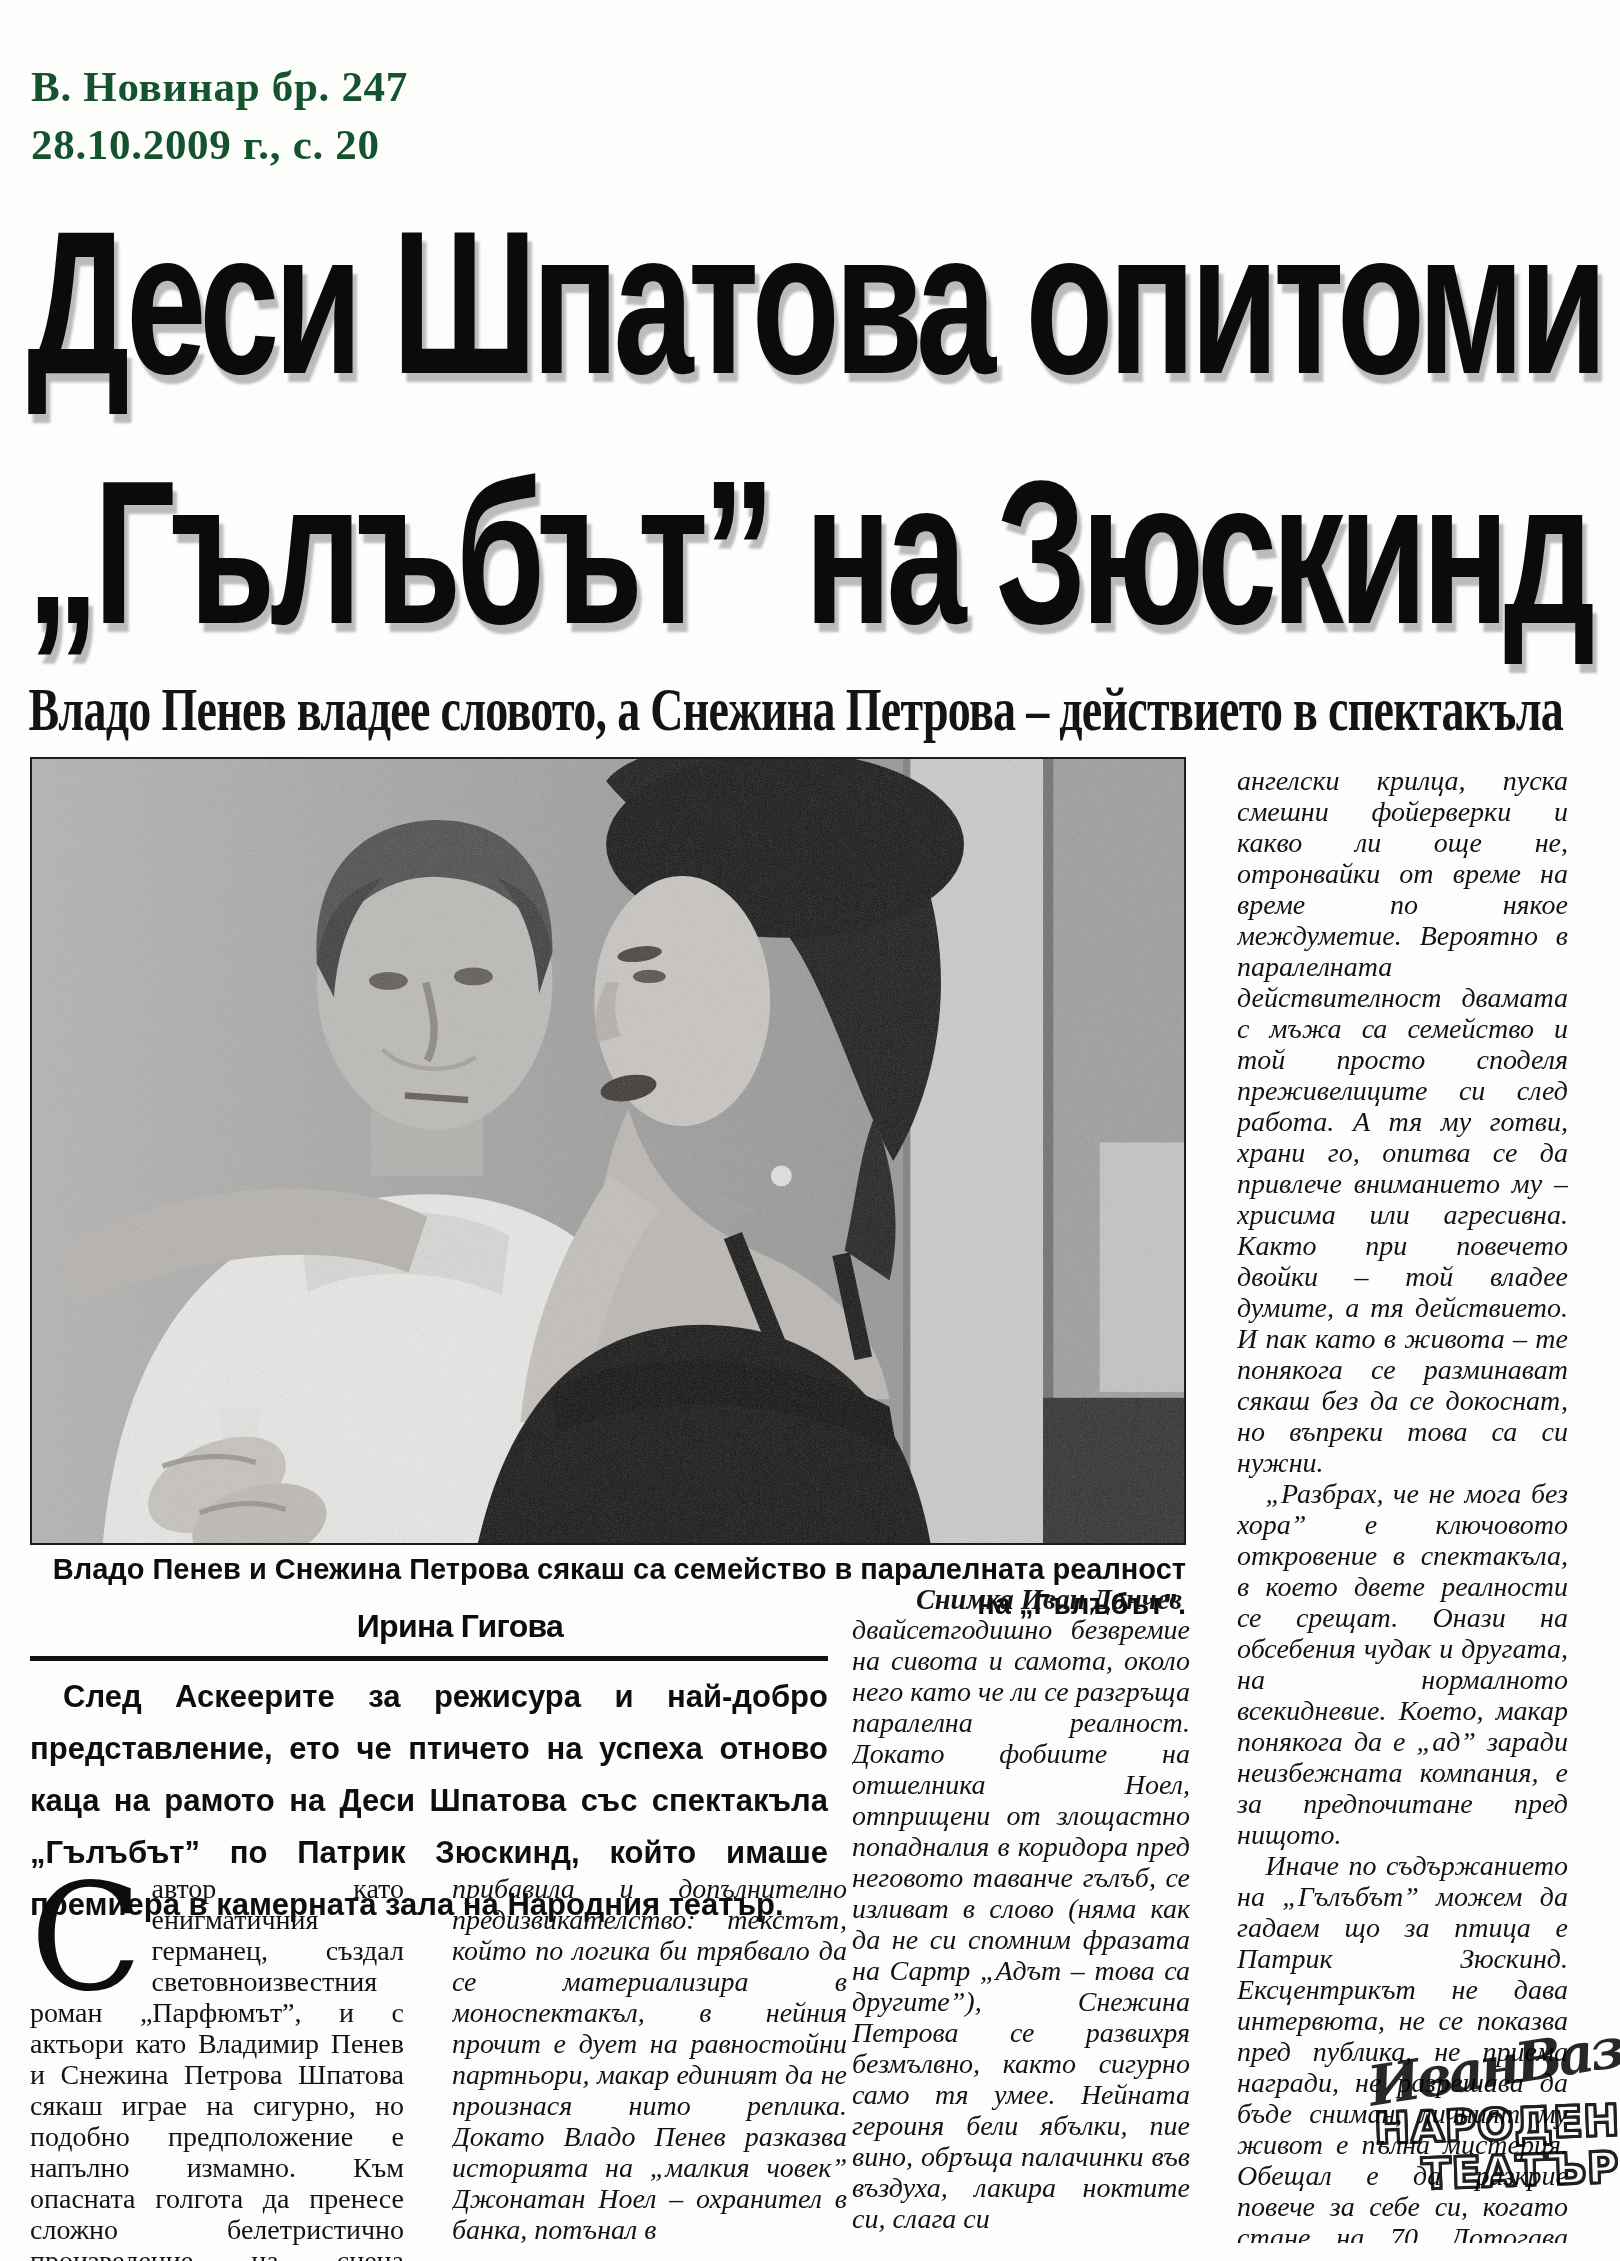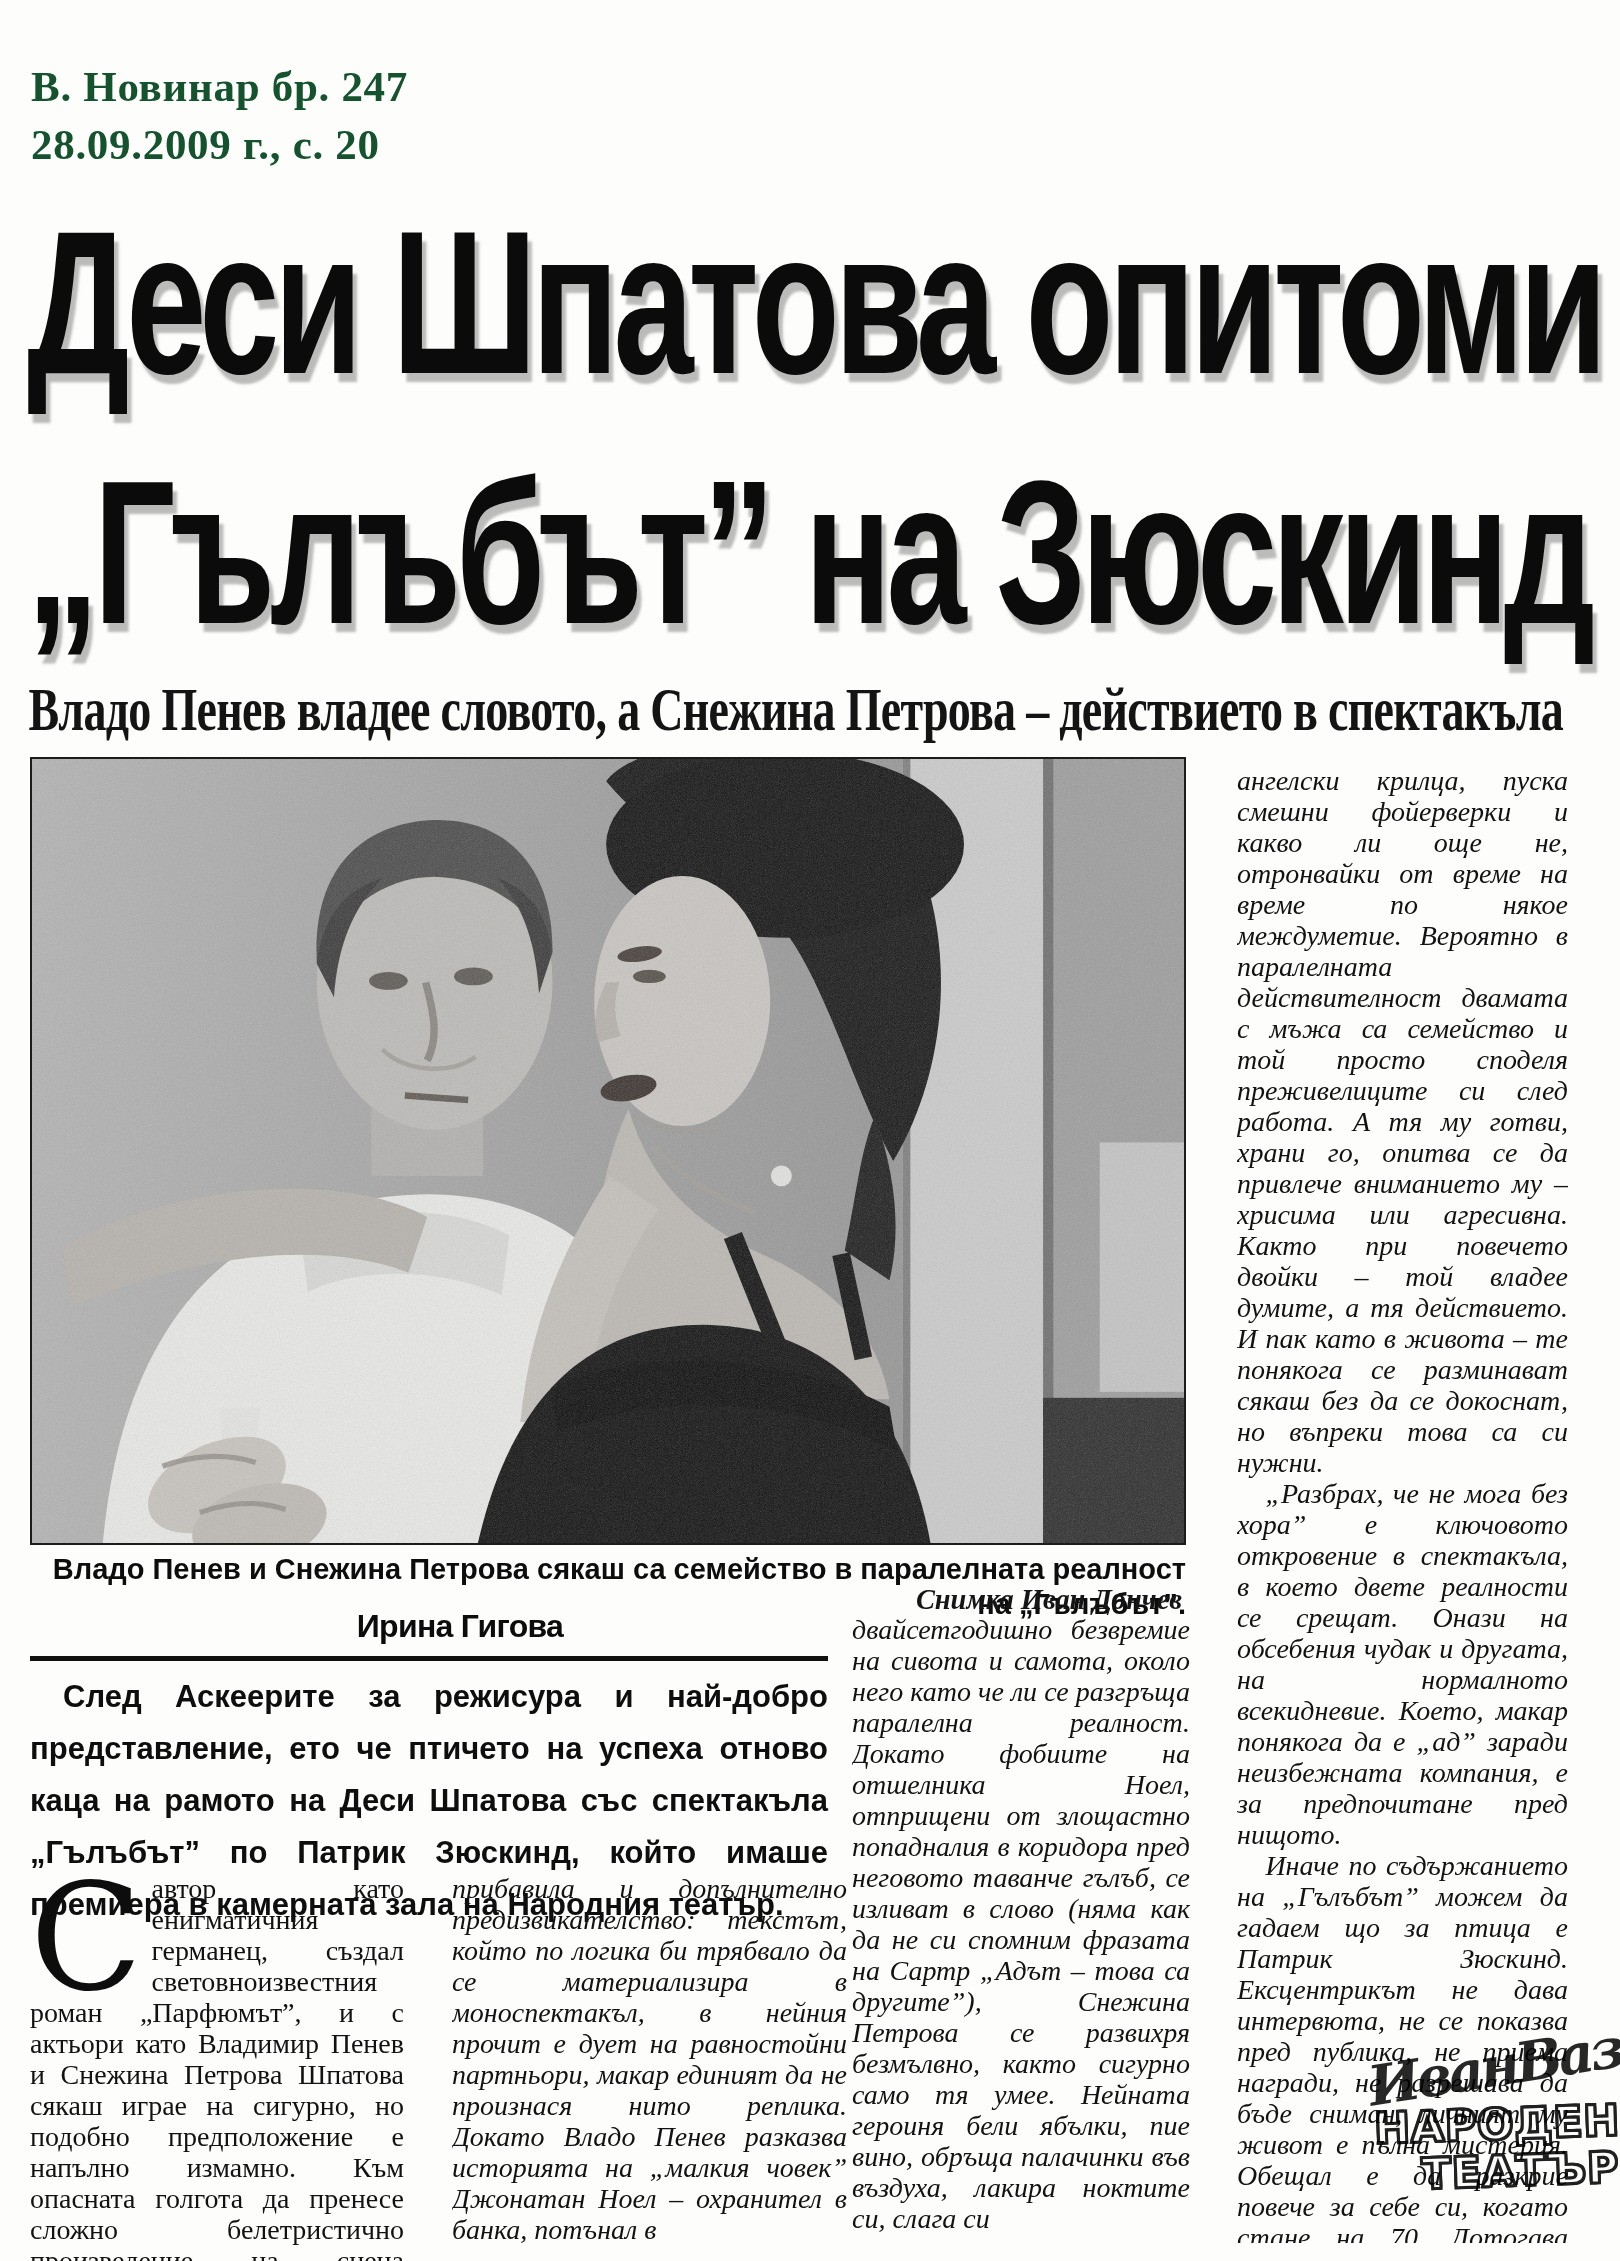--- a/index.html
+++ b/index.html
@@ -122,21 +122,21 @@
   #stamp-line1{margin-top:-15px;}
   #stamp-line2{margin-top:-3px;margin-left:46px;}
 </style>
 </head>
 <body>
 
 <div id="page">
 
   <div class="source">
     <div>В. Новинар бр. 247</div>
-    <div>28.09.2009 г., с. 20</div>
+    <div>28.10.2009 г., с. 20</div>
   </div>
 
   <div id="headline1" class="headline-line">Деси Шпатова опитоми</div>
   <div id="headline2" class="headline-line">„Гълъбът” на Зюскинд</div>
 
   <div class="subheadline">Владо Пенев владее словото, а Снежина Петрова – действието в спектакъла</div>
 
   <div class="photo">
     <svg viewBox="0 0 1545 1053" preserveAspectRatio="none">
       <defs>

